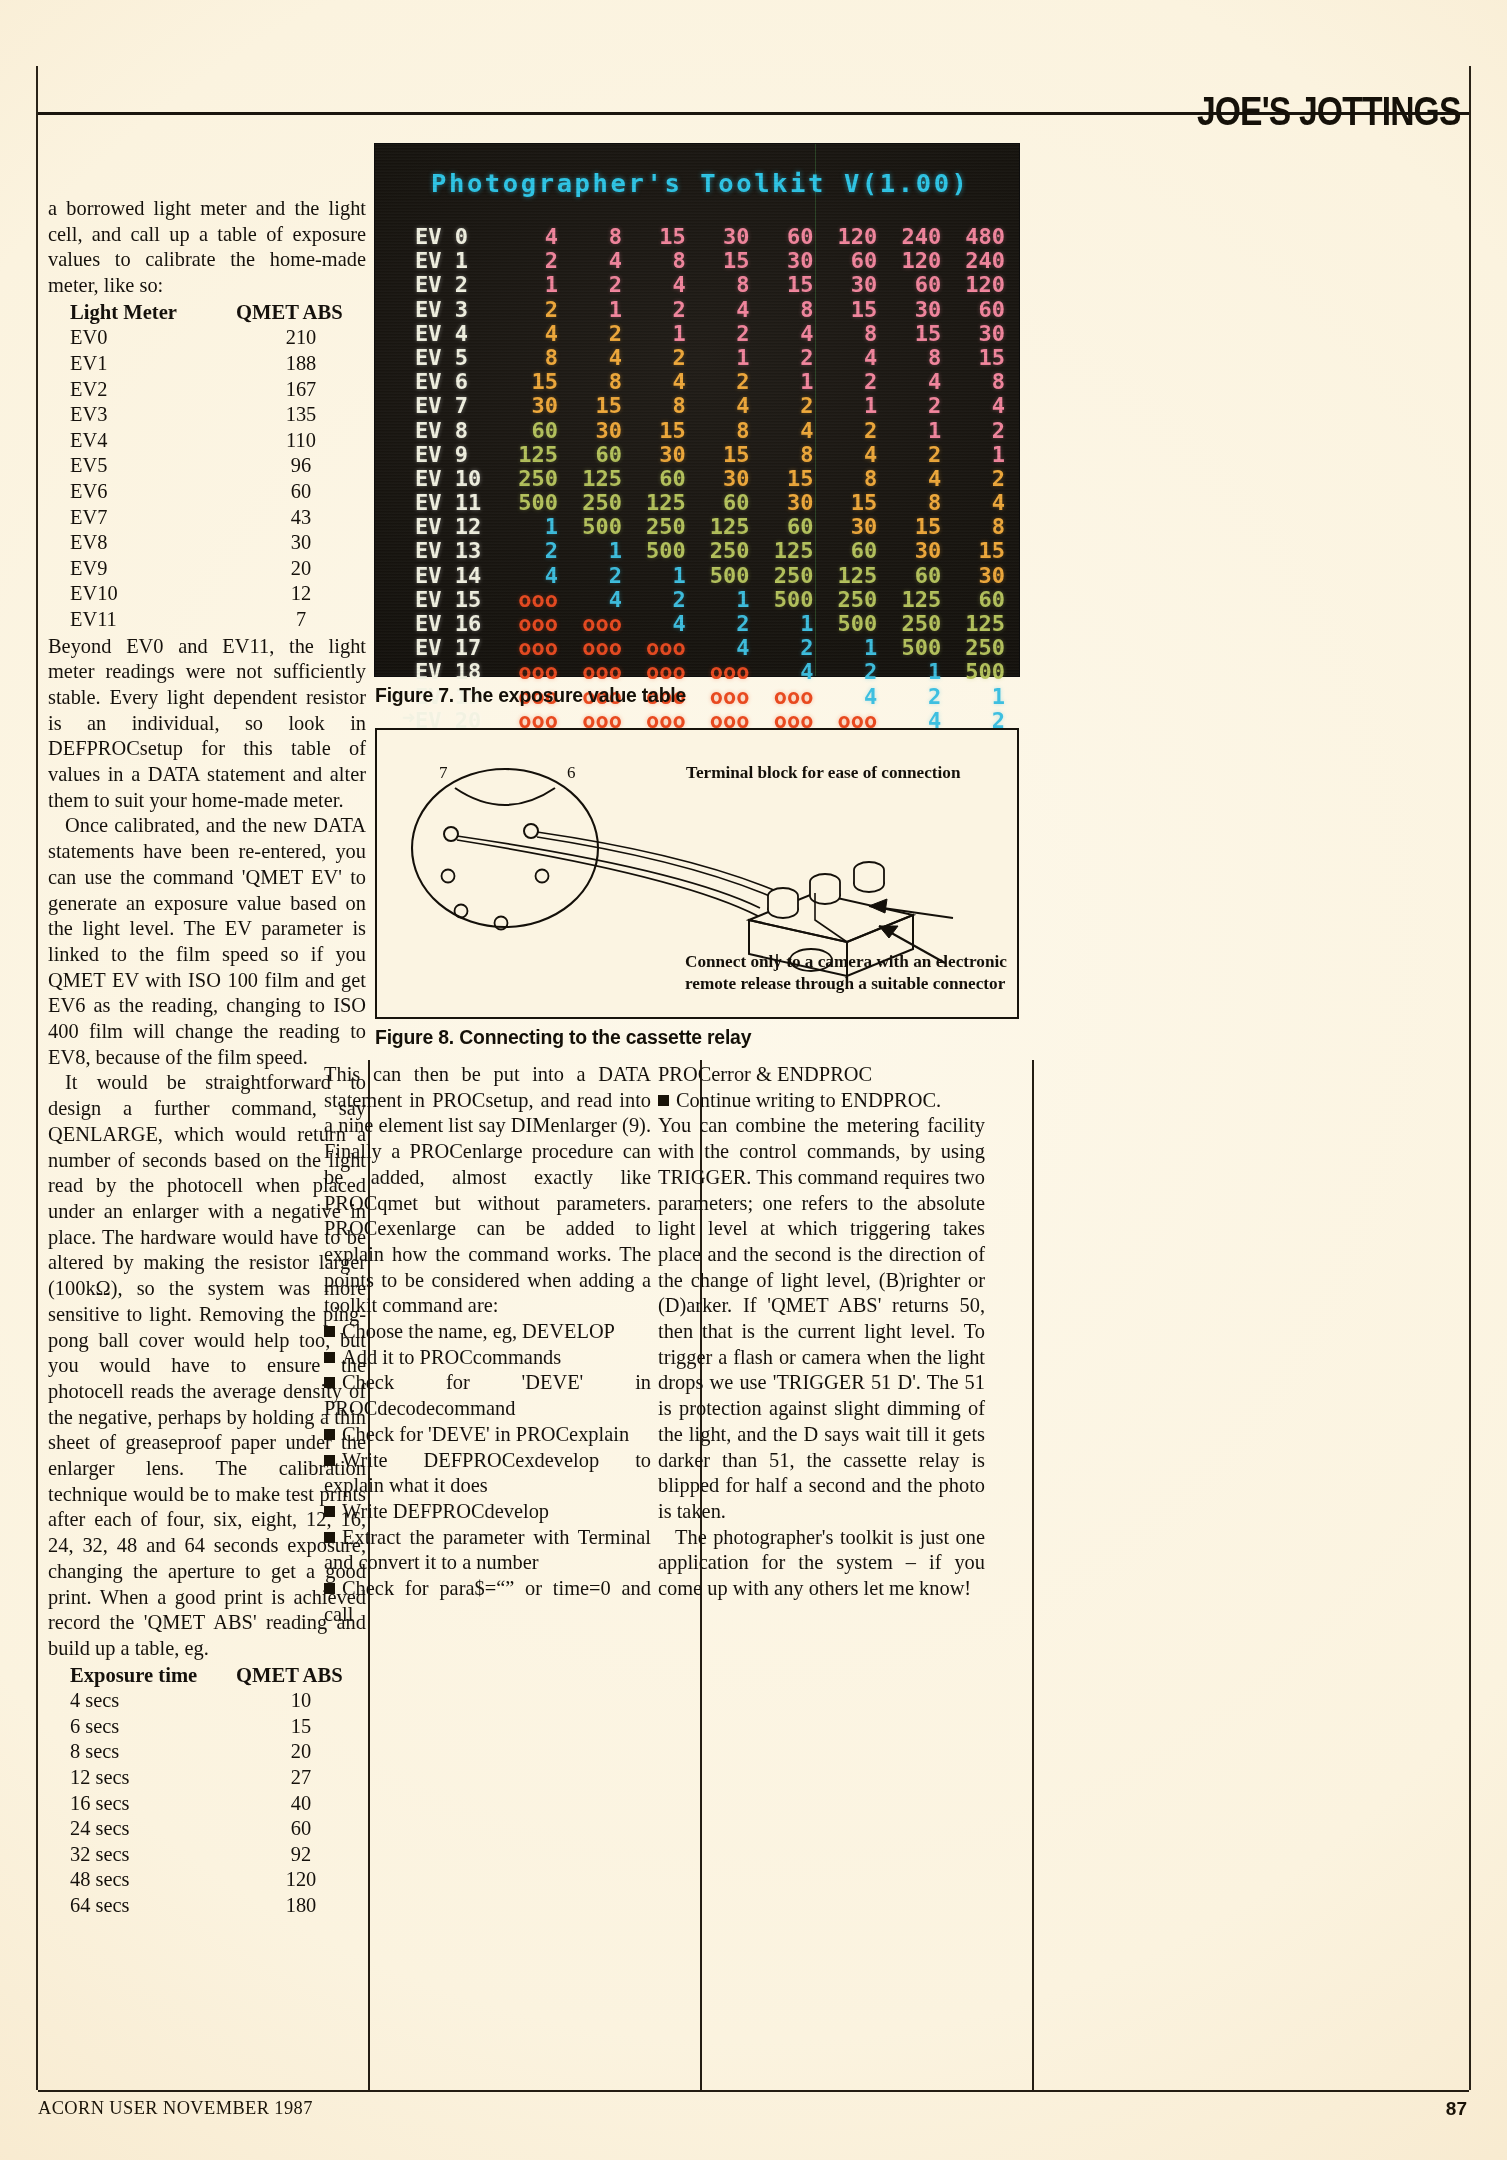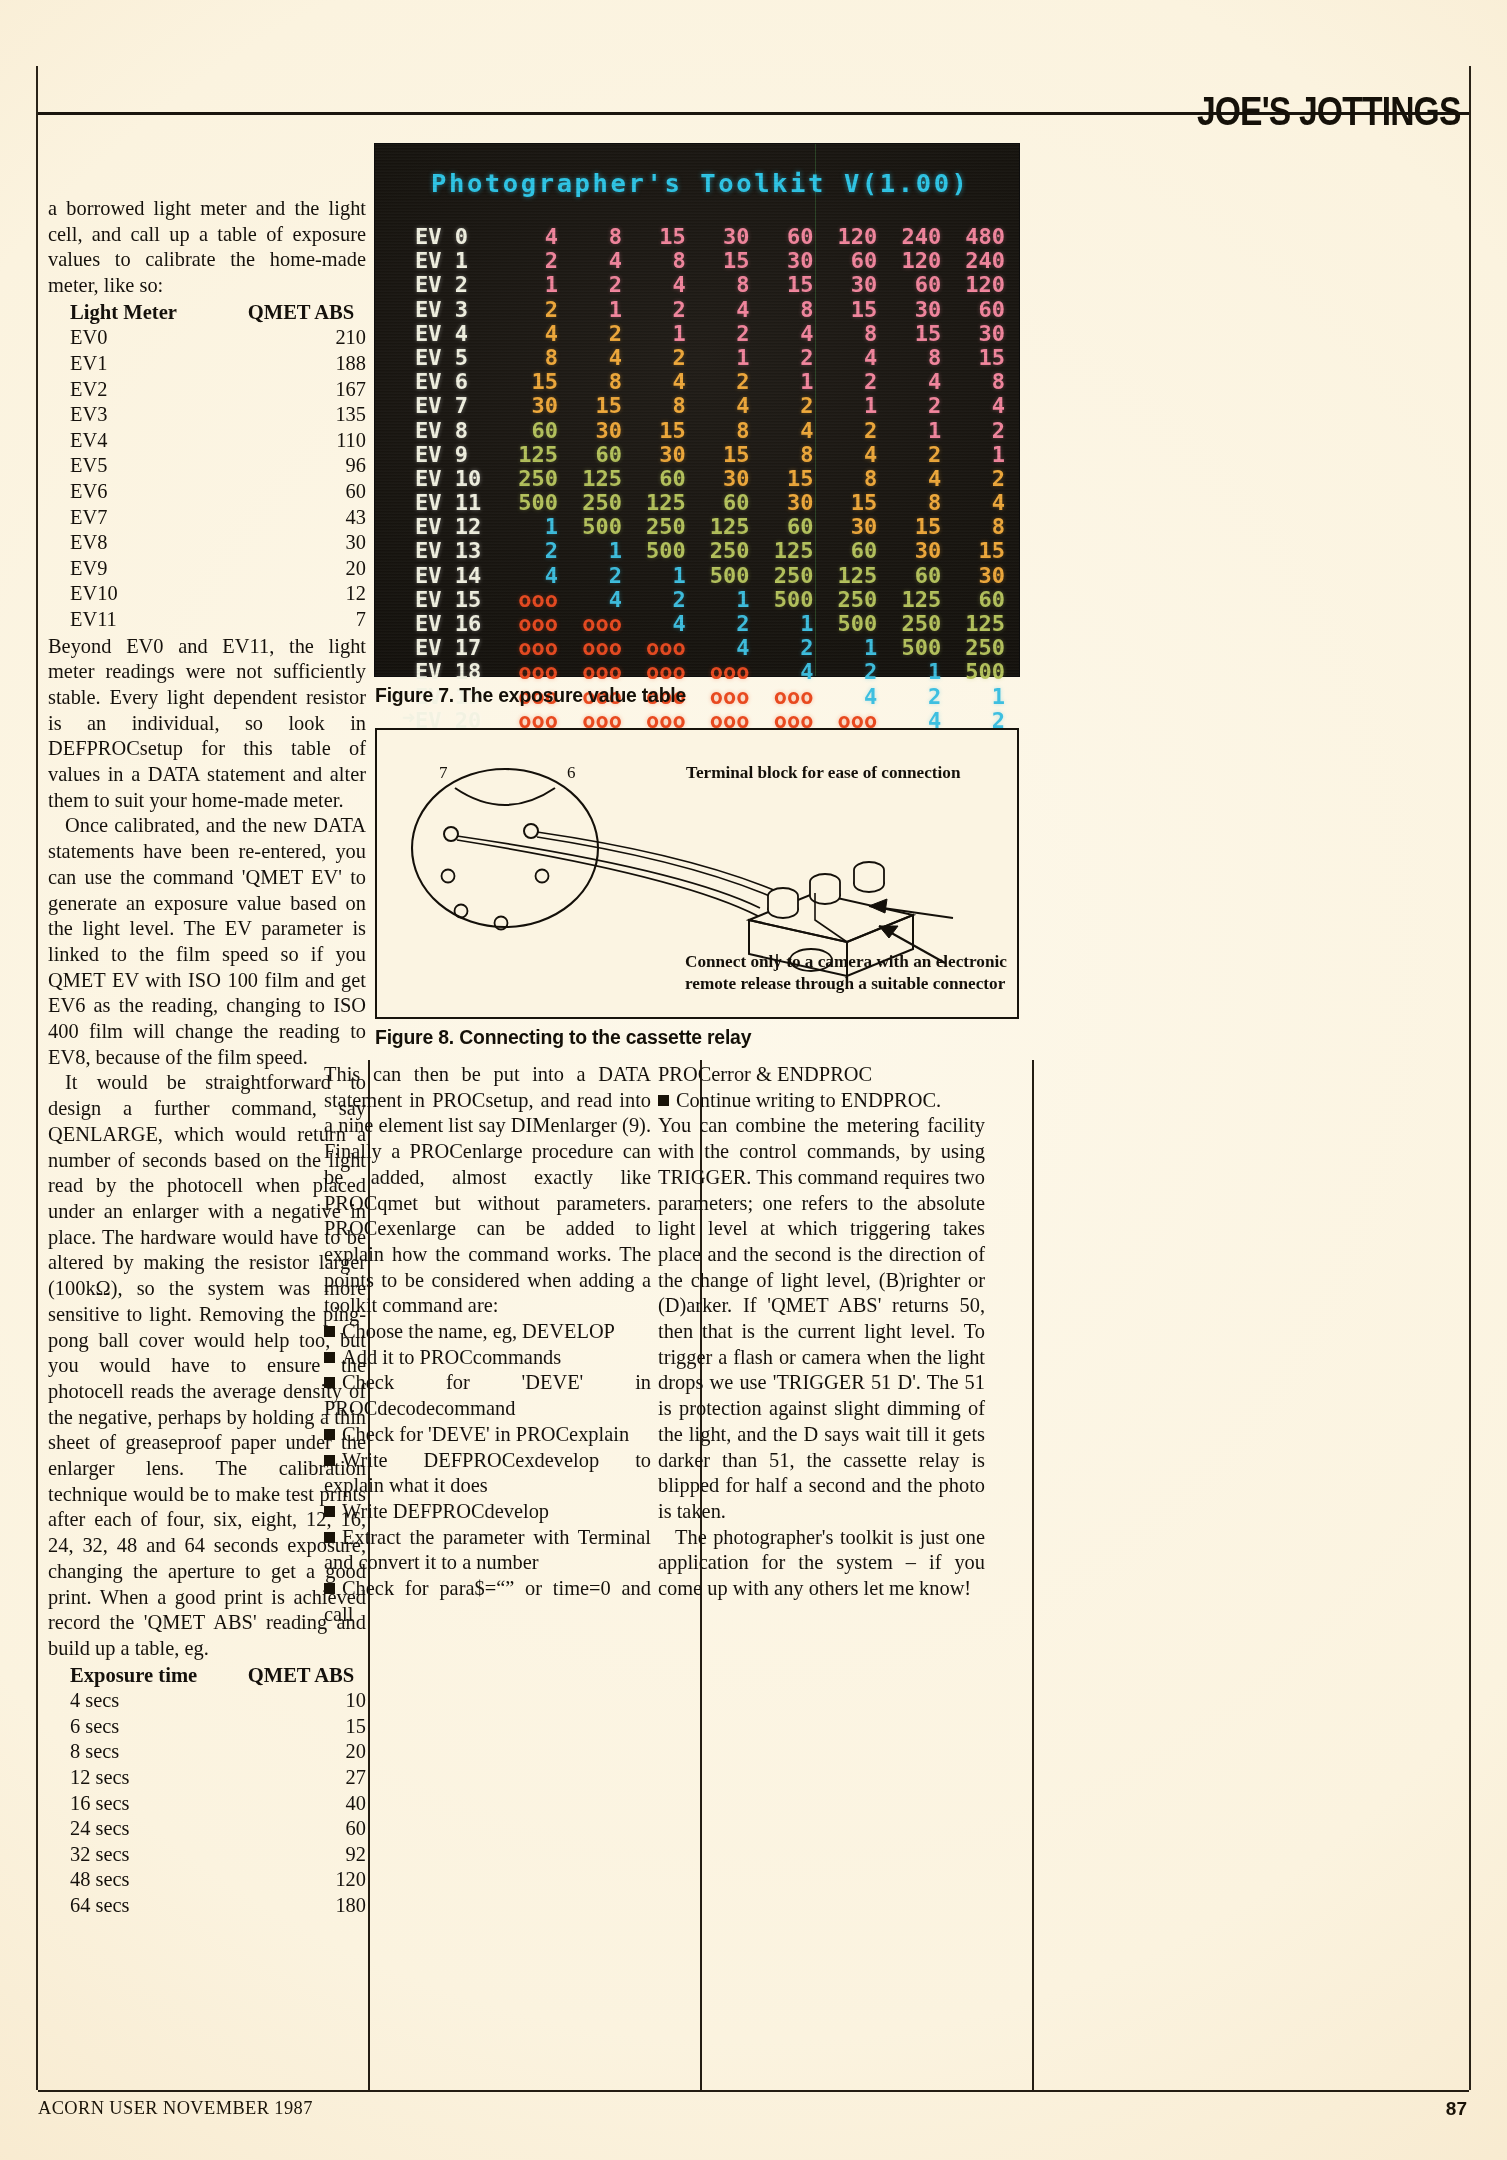--- a/index.html
+++ b/index.html
@@ -60,23 +60,23 @@
     width:100%;
     font-size:20.4px;
     line-height:25.6px;
   }
   table.minitab th{
     text-align:left;font-weight:bold;padding:0;
     font-size:20.6px;
   }
   table.minitab td{padding:0;}
   table.minitab .c1{padding-left:22px;}
-  table.minitab .c2{text-align:right;width:130px;}
+  table.minitab .c2{text-align:center;width:130px;}
   table.minitab th.c1{padding-left:22px;}
-  table.minitab th.c2{text-align:center;width:130px;margin-top:28px;}
+  table.minitab th.c2{text-align:left;width:130px;margin-top:28px;}
 
   
   .fig7{
     position:absolute;left:375px;top:144px;
     width:644px;height:532px;
     background:#070707;
     box-shadow:0 0 0 1px #0d0d0d;
   }
   .crt{
     position:absolute;inset:0;

